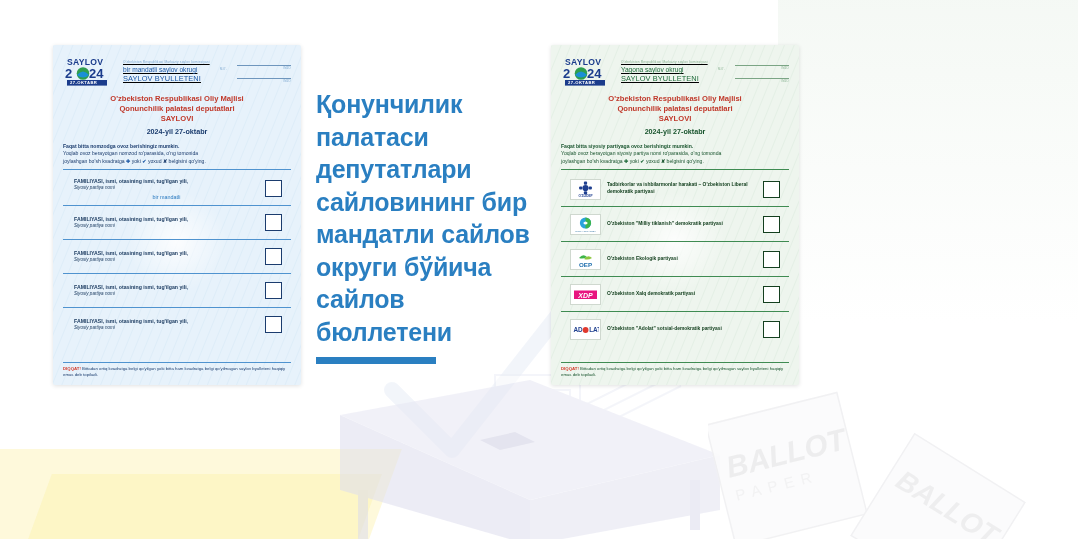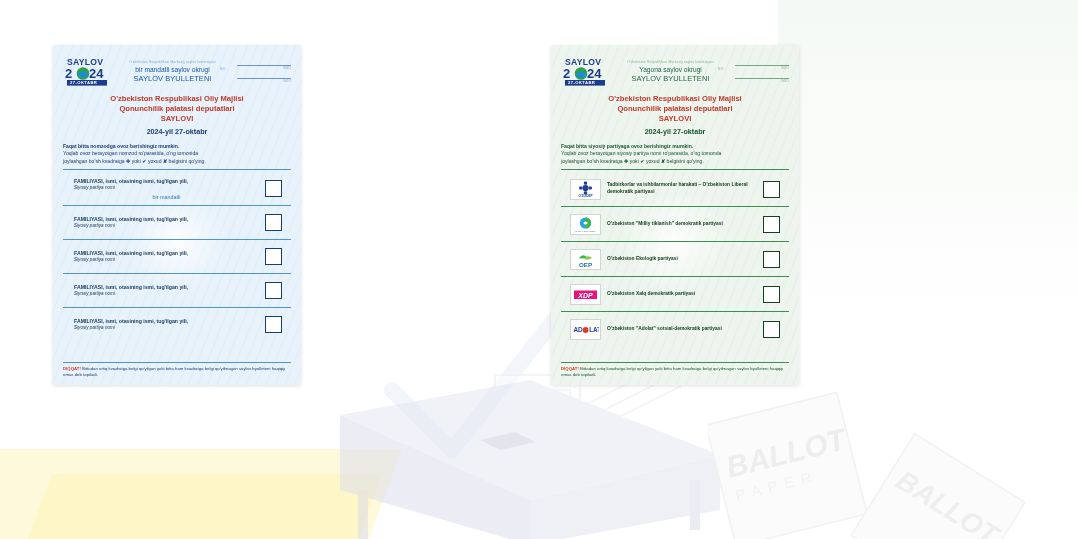--- a/index.html
+++ b/index.html
@@ -50,22 +50,23 @@
 
   .ballot-inner{position:relative;z-index:2;padding:9px 10px 6px 10px;box-sizing:border-box;height:100%;}
 
   
   .bhead{display:flex;align-items:flex-start;gap:7px;}
   .logo{
     width:53px;height:34px;flex:0 0 auto;
   }
   .logo svg{display:block;}
   .okrug{
-    flex:1 1 auto;padding-top:7px;text-align:center;
+    flex:1 1 auto;padding-top:7px;
     line-height:1.22;
+    text-decoration:underline;
   }
   .okrug .l1{font-size:6.6px;color:#1b57a5;}
   .okrug .l2{font-size:7.4px;color:#1b57a5;letter-spacing:.1px;}
   .ballot-green .okrug .l1{color:#1f6b3a;}
   .ballot-green .okrug .l2{color:#1f6b3a;}
   .okrug .tiny{font-size:3.2px;color:#7ca8d0;letter-spacing:.2px;margin-bottom:1px;}
   .ballot-green .okrug .tiny{color:#86b08f;}
 
   .sigfields{flex:0 0 auto;width:62px;padding-top:4px;position:relative;}
   .sigline{position:relative;height:13px;}
@@ -307,20 +308,24 @@
       </div>
 
       <div class="warn">
         <div class="warn-rule"></div>
         <span class="w">DIQQAT!</span>
         <span>Bittadan ortiq kvadratga belgi qo'yilgan yoki bitta ham kvadratga belgi qo'yilmagan saylov byulleteni haqiqiy emas deb topiladi.</span>
       </div>
     </div>
   </div>
 
+  <div class="caption cap-blue">
+    <div class="ctext">Қонунчилик палатаси депутатлари сайловининг бир мандатли сайлов округи бўйича сайлов бюллетени</div>
+    <div class="bar"></div>
+  </div>
 
   <div class="ballot ballot-green">
     <svg class="guilloche" viewBox="0 0 248 340" preserveAspectRatio="none">
       <defs>
         <pattern id="gg" width="9" height="9" patternUnits="userSpaceOnUse" patternTransform="rotate(22)">
           <path d="M0 0 L0 9" stroke="#d4e6d6" stroke-width="1.2"></path>
         </pattern>
         <radialGradient id="rg-g" cx="50%" cy="55%" r="38%">
           <stop offset="0%" stop-color="#ffffff" stop-opacity=".85"></stop>
           <stop offset="100%" stop-color="#ffffff" stop-opacity="0"></stop>

